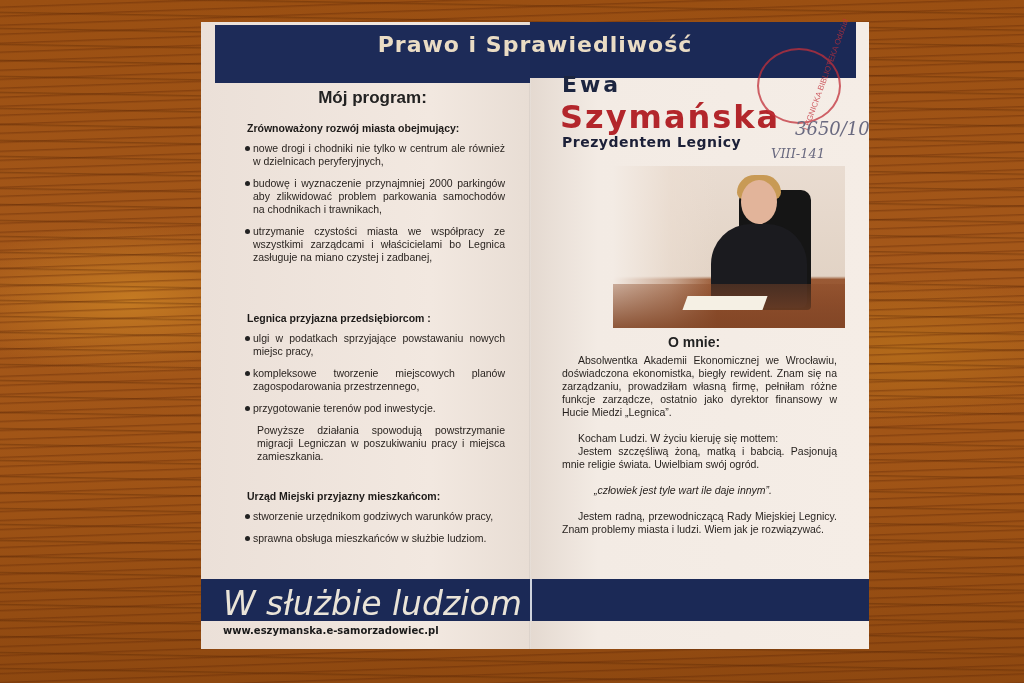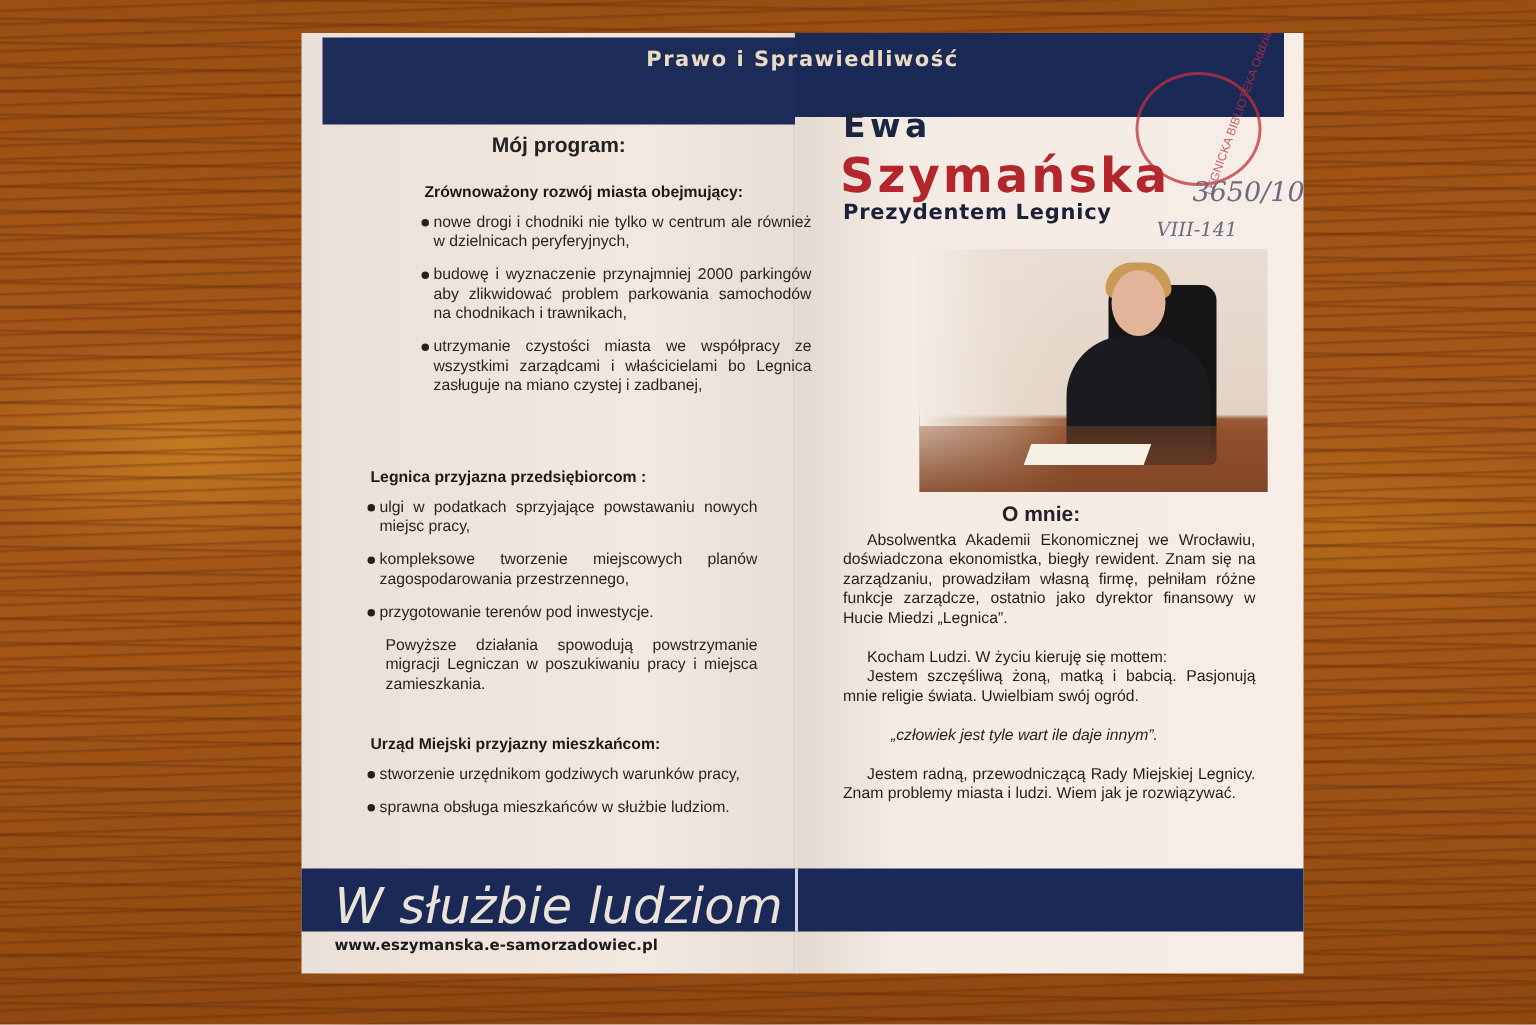--- a/index.html
+++ b/index.html
@@ -10,23 +10,23 @@
       radial-gradient(ellipse at 130px 300px, #c47a22 0%, rgba(196,122,34,0) 180px),
       radial-gradient(ellipse at 900px 350px, #b36a1a 0%, rgba(179,106,26,0) 200px),
       linear-gradient(180deg,#9a4f12 0%,#a5581a 40%,#a05416 70%,#8e4810 100%);
     font-family:"Liberation Sans",sans-serif;}
   .leaflet{position:absolute;left:201px;top:22px;width:668px;height:627px;}
   .page{position:absolute;top:0;height:100%;}
   .page-left{left:0;width:329px;background:linear-gradient(90deg,#ebe0d8 0%,#f2e8e0 70%,#e8ddd4 100%);}
   .page-right{left:329px;width:339px;background:linear-gradient(90deg,#e4d9d0 0%,#f3ebe4 20%,#f5ede6 100%);}
   .top-band-left{position:absolute;left:14px;top:3px;width:315px;height:58px;background:#1d2b58;}
   .top-band-right{position:absolute;left:329px;top:0;width:326px;height:56px;background:#1b2956;}
-  .party-title{position:absolute;left:14px;top:10px;width:640px;text-align:center;color:#eadcc4;font-weight:bold;font-size:14px;letter-spacing:1px;font-family:"DejaVu Sans",sans-serif;}
+  .party-title{position:absolute;left:14px;top:10px;width:640px;text-align:center;color:#eadcc4;font-weight:bold;font-size:22px;letter-spacing:1px;font-family:"DejaVu Sans",sans-serif;}
   .section-head{position:absolute;font-weight:bold;color:#222;}
-  .program-title{left:14px;width:315px;top:66px;text-align:center;font-size:14px;}
+  .program-title{left:14px;width:315px;top:66px;text-align:center;font-size:17px;}
   .block{position:absolute;left:46px;width:258px;font-size:10.5px;line-height:13px;color:#2a2420;}
   .sub-head{font-weight:bold;font-size:10.5px;color:#1d1a18;margin-bottom:7px;}
   .bullet{position:relative;padding-left:6px;margin-bottom:9px;text-align:justify;}
   .bullet::before{content:"";position:absolute;left:-2px;top:4px;width:5px;height:5px;border-radius:50%;background:#222;}
   .para{text-align:justify;padding-left:10px;}
   .footer-band{position:absolute;left:0;top:557px;width:668px;height:42px;background:#1b2956;}
   .footer-divider{position:absolute;left:329px;top:557px;width:2px;height:42px;background:#cfd3de;}
   .slogan{position:absolute;left:22px;top:562px;color:#eae4d8;font-style:italic;font-size:33px;font-family:"DejaVu Sans",sans-serif;}
   .website{position:absolute;left:22px;top:603px;font-size:10px;font-weight:bold;color:#1a1a1a;font-family:"DejaVu Sans",sans-serif;}
   .name-first{position:absolute;left:361px;top:50px;font-size:22px;font-weight:bold;color:#1c2540;letter-spacing:3px;font-family:"DejaVu Sans",sans-serif;}
@@ -59,21 +59,21 @@
   <div class="page page-left"></div>
   <div class="page page-right"></div>
   <div class="fold"></div>
 
   <div class="top-band-left"></div>
   <div class="top-band-right"></div>
   <div class="party-title">Prawo i Sprawiedliwość</div>
 
   <div class="section-head program-title">Mój program:</div>
 
-  <div class="block" style="top:100px;margin-left:36px;">
+  <div class="block" style="top:100px;">
     <div class="sub-head">Zrównoważony rozwój miasta obejmujący:</div>
     <div class="bullet">nowe drogi i chodniki nie tylko w centrum ale również w dzielnicach peryferyjnych,</div>
     <div class="bullet">budowę i wyznaczenie przynajmniej 2000 parkingów aby zlikwidować problem parkowania samochodów na chodnikach i trawnikach,</div>
     <div class="bullet">utrzymanie czystości miasta we współpracy ze wszystkimi zarządcami i właścicielami bo Legnica zasługuje na miano czystej i zadbanej,</div>
   </div>
 
   <div class="block" style="top:290px;">
     <div class="sub-head">Legnica przyjazna przedsiębiorcom :</div>
     <div class="bullet">ulgi w podatkach sprzyjające powstawaniu nowych miejsc pracy,</div>
     <div class="bullet">kompleksowe tworzenie miejscowych planów zagospodarowania przestrzennego,</div>

